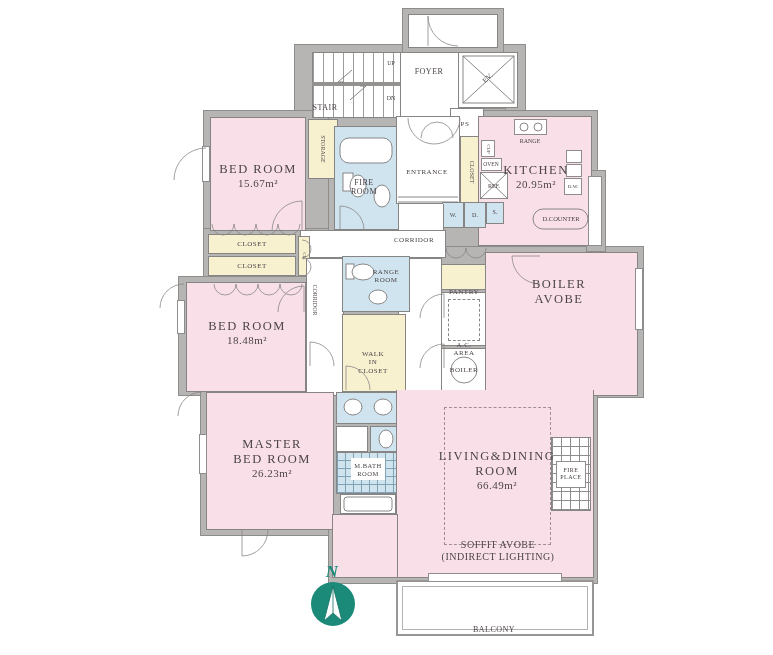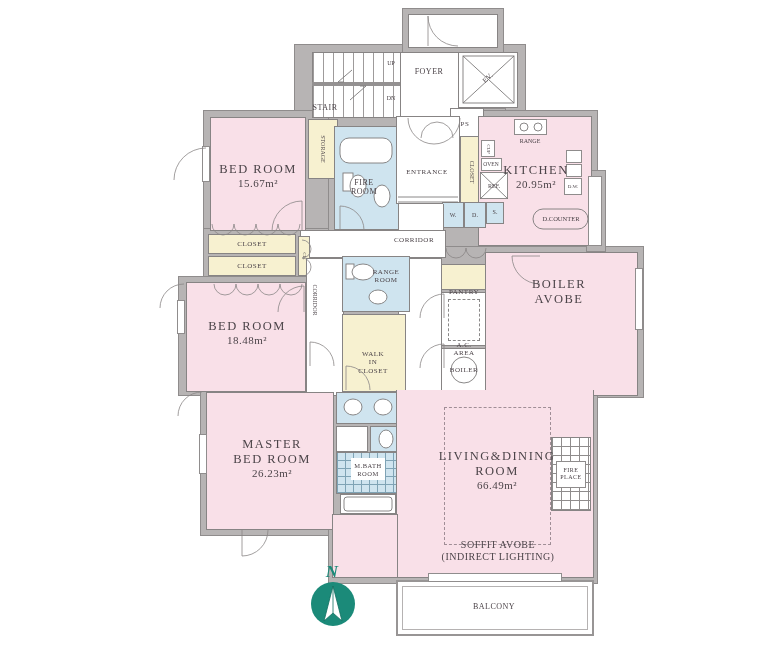--- a/index.html
+++ b/index.html
@@ -279,17 +279,17 @@
   <div class="lbl" style="left:571px;top:474px;font-size:6px;">
     <div>FIRE</div>
     <div>PLACE</div>
   </div>
 
   <div class="lbl sm" style="left:498px;top:551px;font-size:10px;">
     <div>SOFFIT AVOBE</div>
     <div>(INDIRECT LIGHTING)</div>
   </div>
 
-  <div class="lbl mid" style="left:494px;top:607px;">BALCONY</div>
+  <div class="lbl mid" style="left:494px;top:630px;">BALCONY</div>
 
   <div class="north">N</div>
 
 </div>
 
 </body></html>

